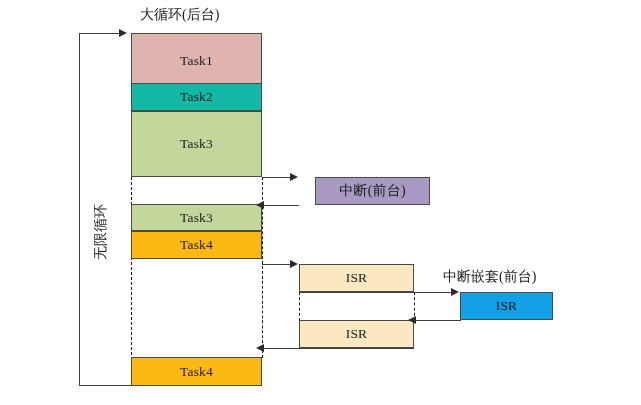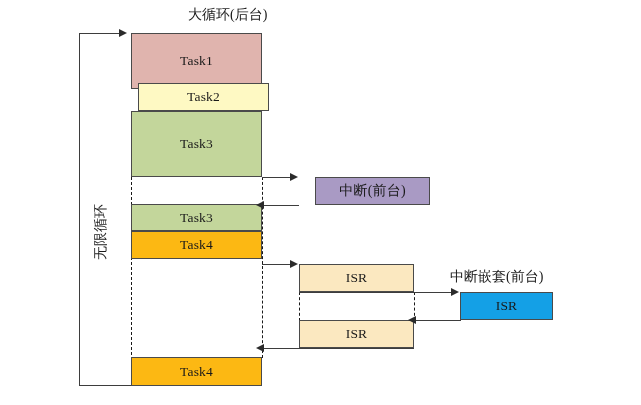--- a/index.html
+++ b/index.html
@@ -51,23 +51,23 @@
     border-top:4.5px solid transparent;
     border-bottom:4.5px solid transparent;
     border-right:8px solid #2b2b2b;
   }
 </style>
 </head>
 <body>
 
 <div class="stage">
 
-  <div class="label" style="left:140px;top:6px;margin-left:48px;">大循环(后台)</div>
+  <div class="label" style="left:140px;top:6px;">大循环(后台)</div>
 
-  <div class="label" style="left:443px;top:268px;margin-left:7px;">中断嵌套(前台)</div>
+  <div class="label" style="left:443px;top:268px;">中断嵌套(前台)</div>
 
   <div class="label vert" style="left:92px;top:260px;">无限循环</div>
 
   <div class="hline" style="left:79px;top:385px;width:52px;"></div>
 
   <div class="vline" style="left:79px;top:33px;height:353px;"></div>
 
   <div class="hline" style="left:79px;top:33px;width:42px;"></div>
   <div class="arrow right" style="left:119px;top:28.5px;"></div>
 
@@ -76,21 +76,21 @@
   <div class="dash" style="left:262px;top:177px;height:181px;"></div>
 
   <div class="dash" style="left:299px;top:292px;height:29px;"></div>
 
   <div class="dash" style="left:414px;top:292px;height:29px;"></div>
 
   <div class="box" style="left:131px;top:33px;width:131px;height:56px;background:#e0b4ae;">
     <span>Task1</span>
   </div>
 
-  <div class="box" style="left:131px;top:83px;width:131px;height:28px;background:#fef9c3;margin-left:7px;">
+  <div class="box" style="left:131px;top:83px;width:131px;height:28px;background:#14b8a6;">
     <span>Task2</span>
   </div>
 
   <div class="box" style="left:131px;top:111px;width:131px;height:66px;background:#c3d69b;">
     <span>Task3</span>
   </div>
 
   <div class="box" style="left:131px;top:204px;width:131px;height:27px;background:#c3d69b;">
     <span>Task3</span>
   </div>

